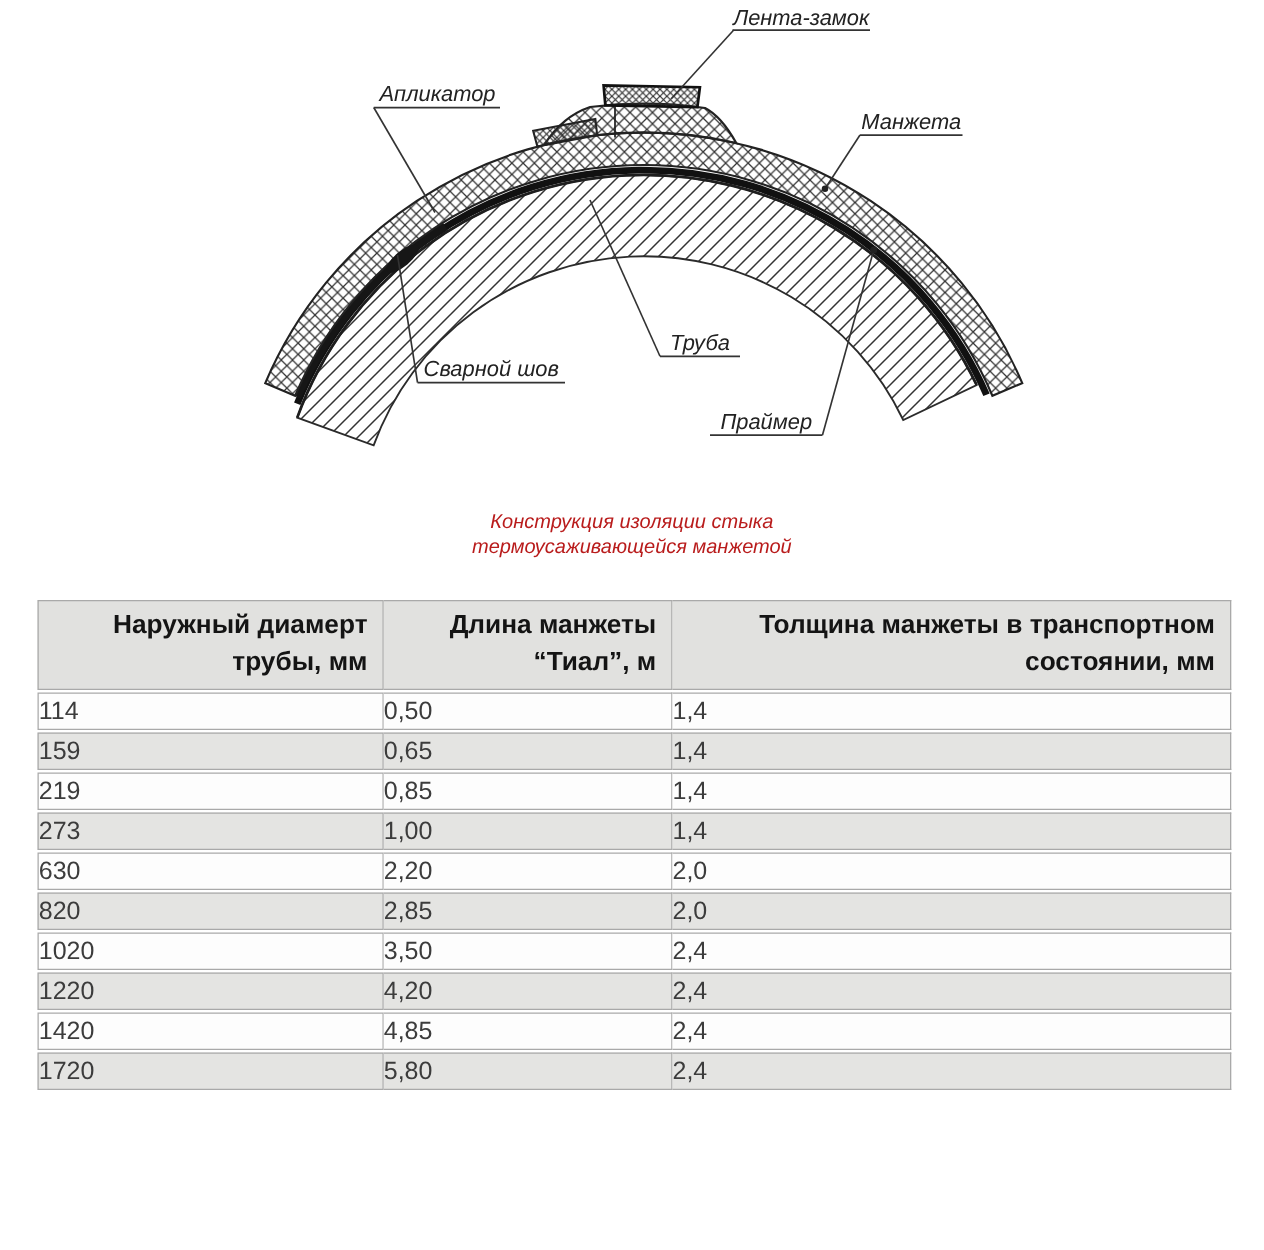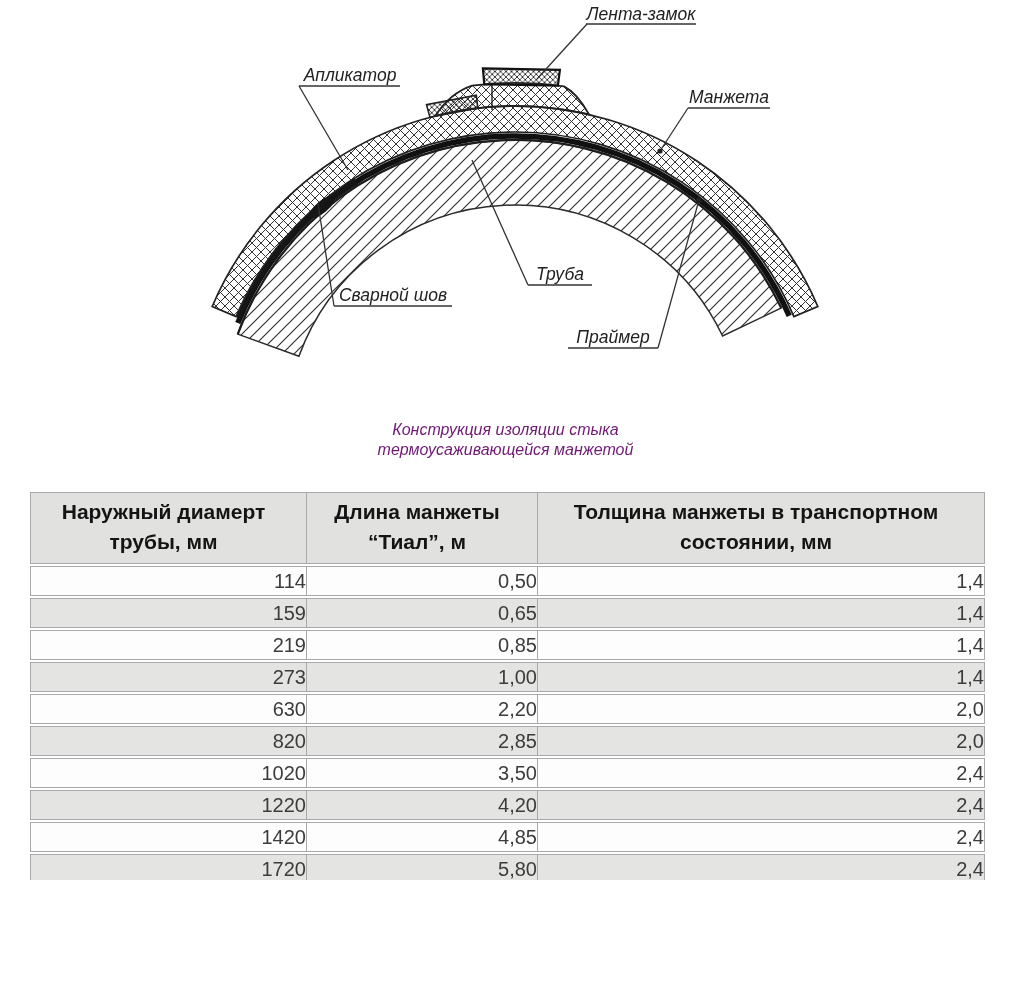--- a/index.html
+++ b/index.html
@@ -11,26 +11,26 @@
     overflow:hidden;
   }
   svg.diagram{display:block;}
   svg .lbl{
     font-family:"Liberation Sans",sans-serif;
     font-style:italic;
     font-size:17.5px;
     fill:#222222;
   }
   .caption{
-    margin-top:20px;
+    margin-top:8px;
     text-align:center;
     font-style:italic;
     font-size:16px;
     line-height:20px;
-    color:#701a75;
+    color:#b91c1c;
   }
   table.dims{
     margin:30px 0 0 30px;
     border-collapse:separate;
     border-spacing:0 2px;
     table-layout:fixed;
     width:955px;
   }
   table.dims th, table.dims td{
     border-top:1px solid #a9a9a9;
@@ -38,29 +38,29 @@
     border-right:1px solid #a9a9a9;
   }
   table.dims th:first-child, table.dims td:first-child{
     border-left:1px solid #a9a9a9;
   }
   table.dims th{
     background:#e1e1df;
     font-size:21px;
     font-weight:bold;
     color:#141414;
-    text-align:center;
+    text-align:right;
     vertical-align:top;
     padding:4px 12px 6px 2px;
     line-height:30px;
   }
   table.dims td{
     font-size:20px;
     color:#3c3c3c;
-    text-align:right;
+    text-align:left;
     height:28px;
     padding:0;
     line-height:28px;
     background:#fdfdfd;
   }
   table.dims tr:nth-child(even) td{
     background:#e4e4e2;
   }
 </style>
 </head>

